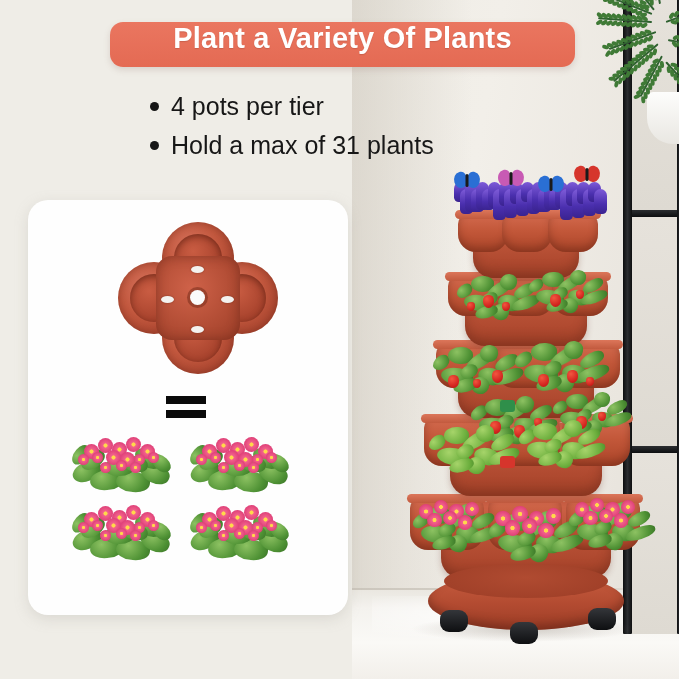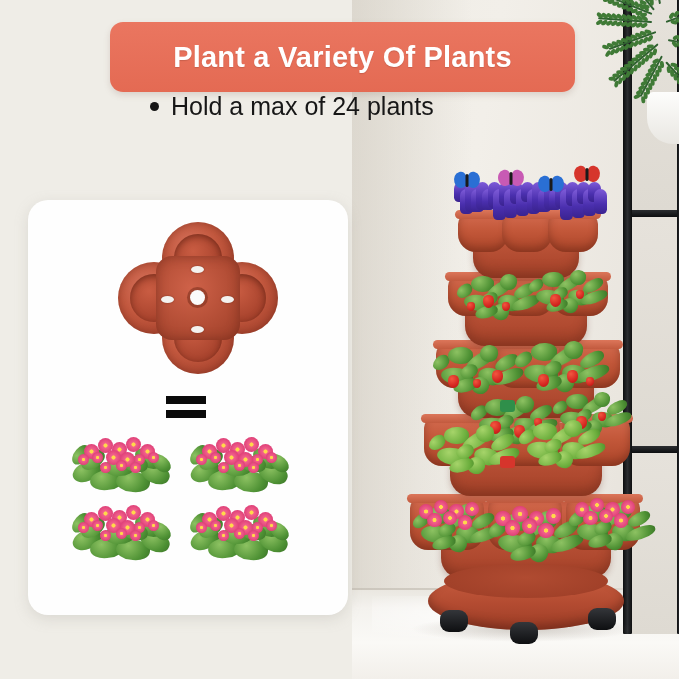--- a/index.html
+++ b/index.html
@@ -45,25 +45,25 @@
   .fern-pot{position:absolute;left:647px;top:92px;width:56px;height:52px;
         background:linear-gradient(180deg,#fdfdfc,#e9e7e2);
         border-radius:6px 6px 26px 26px;}
   .frond{position:absolute;transform-origin:0% 50%;}
   .frond i{position:absolute;left:0;top:50%;width:var(--L);height:2px;
         background:#2f6130;border-radius:2px;transform:translateY(-50%);}
   .frond b{position:absolute;width:7px;height:4px;border-radius:50% 50% 40% 40%;
         background:#3f7a36;}
 
   
-  .banner{position:absolute;left:110px;top:22px;width:465px;height:70px;
+  .banner{position:absolute;left:110px;top:22px;width:465px;height:45px;
         background:linear-gradient(180deg,#ea7660,#e46a53);
         border-radius:13px;
         box-shadow:0 3px 6px rgba(140,110,100,.22);
-        display:flex;align-items:center;justify-content:center;}
+        display:flex;align-items:flex-start;justify-content:center;}
   .banner-text{color:#fff;font-size:29px;font-weight:bold;letter-spacing:.2px;
         text-shadow:0 1px 1px rgba(150,70,55,.35);white-space:nowrap;}
 
   
   .bullets{position:absolute;left:150px;top:92px;width:420px;}
   .bullet{display:flex;align-items:center;margin-bottom:10px;}
   .dot{width:9px;height:9px;border-radius:50%;background:#161616;
         margin-right:12px;flex:0 0 auto;}
   .bullet-text{font-size:25px;color:#171717;white-space:nowrap;}
 
@@ -333,21 +333,25 @@
       </div>
     </div>
 
   <div class="banner">
     <div class="banner-text">Plant a Variety Of Plants</div>
   </div>
 
   <div class="bullets">
     <div class="bullet">
       <span class="dot"></span>
-      <span class="bullet-text">Hold a max of 24 plants</span>
+      <span class="bullet-text">4 pots per tier</span>
+    </div>
+    <div class="bullet">
+      <span class="dot"></span>
+      <span class="bullet-text">Hold a max of 31 plants</span>
     </div>
   </div>
 
   <div class="card"></div>
 
 
   <div class="clover">
     <div class="lobe t">
         <div class="lobe-in"></div>
       </div>

